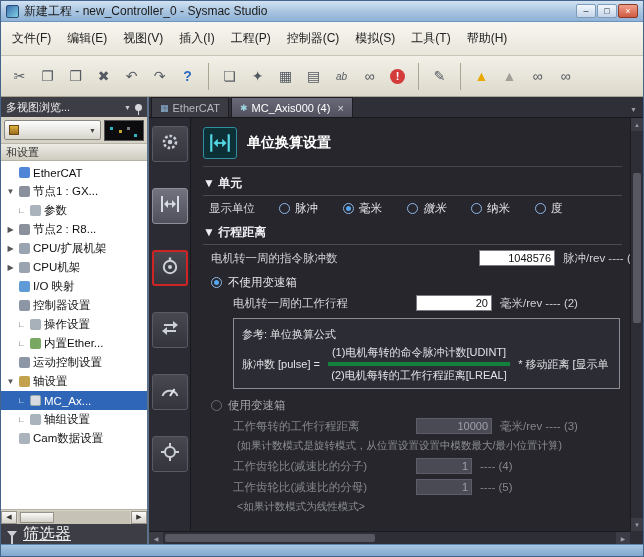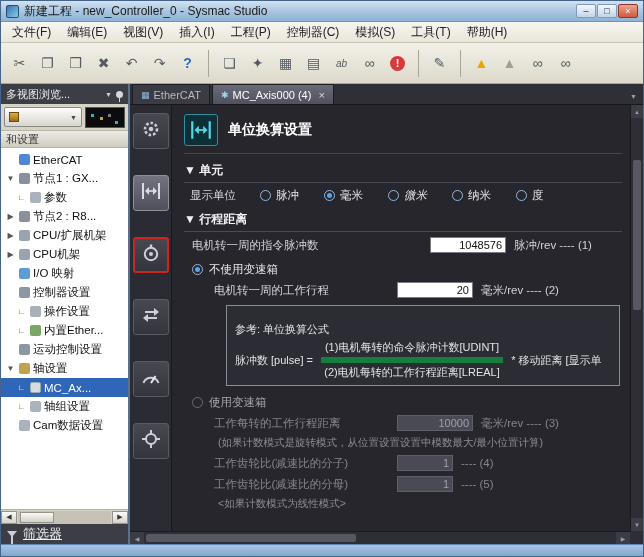--- a/index.html
+++ b/index.html
@@ -10,39 +10,39 @@
   .titlebar{height:21px;display:flex;align-items:center;padding:0 5px;gap:5px;
             background:linear-gradient(#d2e2f2,#a7c4e0 55%,#8fb2d6);border-bottom:1px solid #6d94bd;
             font-size:12px;color:#1a1a1a;}
   .app-icon{width:13px;height:13px;background:linear-gradient(135deg,#3d6fb2,#7fd0e0);border:1px solid #2a4c78;border-radius:2px;flex:none;}
   .title-text{white-space:nowrap;overflow:hidden;text-align:center;}
   .win-btns{margin-left:auto;display:flex;gap:1px;}
   .wbtn{width:20px;height:14px;font-size:9px;line-height:12px;text-align:center;color:#123;
         background:linear-gradient(#f3f7fb,#c3d5e8);border:1px solid #7e9cba;border-radius:2px;}
   .wbtn.close{background:linear-gradient(#f0a08c,#cf5b41);color:#fff;border-color:#8c3a2a;}
   
-  .menubar{height:21px;background:linear-gradient(#f7f5f0,#e9e6db);border-bottom:1px solid #c9c5b6;
+  .menubar{height:34px;background:linear-gradient(#f7f5f0,#e9e6db);border-bottom:1px solid #c9c5b6;
            display:flex;align-items:center;padding:0 3px;font-size:12px;color:#222;}
   .mitem{padding:2px 8px;}
   
   .toolbar{height:41px;background:linear-gradient(#f2f0e8,#ddd9cb);border-bottom:1px solid #a8a496;
            display:flex;align-items:center;padding:0 6px;gap:3px;}
   .ticon{width:25px;height:25px;display:flex;align-items:center;justify-content:center;
          font-size:14px;color:#555b63;border-radius:3px;}
   .ticon.blue{color:#2b6cc4;font-weight:bold;}
   .ticon.err span{width:15px;height:15px;border-radius:50%;background:#d43b3b;color:#fff;font-size:11px;
          font-weight:bold;display:flex;align-items:center;justify-content:center;}
   .ticon.warn{color:#e8a800;}
   .ticon.dim{color:#a0a098;}
   .ticon.ab{font-size:10px;font-style:italic;}
   .tsep{width:1px;height:27px;background:#aaa694;margin:0 5px;flex:none;}
   
   .workspace{flex:1;display:flex;overflow:hidden;background:#7e96ae;}
   
-  .explorer{width:129px;flex:none;display:flex;flex-direction:column;background:#fff;border-right:2px solid #5c708a;}
+  .explorer{width:148px;flex:none;display:flex;flex-direction:column;background:#fff;border-right:2px solid #5c708a;}
   .exp-header{height:20px;background:#3d3d46;color:#eee;font-size:11px;display:flex;align-items:center;
               padding:0 5px;gap:4px;}
   .exp-dd{margin-left:auto;font-size:7px;color:#ccc;}
   .pin{width:7px;height:7px;border-radius:50%;background:#d6d6dc;position:relative;flex:none;}
   .pin::after{content:"";position:absolute;left:3px;top:6px;width:1px;height:5px;background:#d6d6dc;}
   .controller-row{height:27px;background:#d6d2c6;display:flex;align-items:center;padding:2px 3px;gap:3px;border-bottom:1px solid #b8b4a8;}
   .ctrl-dd{flex:1;height:20px;background:linear-gradient(#fdfdfd,#d8d5cc);border:1px solid #8a8a84;
            display:flex;align-items:center;justify-content:space-between;padding:0 4px;border-radius:2px;}
   .ctrl-ico{width:10px;height:10px;background:linear-gradient(#e0b23c,#9a6c1e);border:1px solid #6a4a12;}
   .dd-arrow{font-size:7px;color:#444;}
@@ -68,21 +68,21 @@
   .tico.motion-icon{background:#8c96a4;}
   .tico.axis-settings-icon{background:#c2a24e;}
   .tico.mc-axis-icon{background:#d8dce2;border:1px solid #9aa;}
   .tico.axes-group-icon{background:#aab2bc;}
   .tico.cam-icon{background:#aab2bc;}
   .hrow{height:15px;background:#d6d2c6;display:flex;align-items:center;border-top:1px solid #b4b0a4;}
   .harrow{width:16px;height:13px;font-size:7px;display:flex;align-items:center;justify-content:center;
           background:linear-gradient(#fbfbfa,#d6d3ca);border:1px solid #97938a;color:#333;flex:none;}
   .htrack{flex:1;height:13px;background:#c6c2b6;position:relative;margin:0 1px;}
   .hthumb{position:absolute;left:2px;top:1px;width:34px;height:11px;background:linear-gradient(#fafaf8,#d2cfc6);border:1px solid #97938a;}
-  .filter-bar{height:20px;background:#3d3d46;color:#eee;font-size:13px;display:flex;align-items:center;gap:6px;padding:0 6px;text-decoration:underline;}
+  .filter-bar{height:20px;background:#3d3d46;color:#eee;font-size:16px;display:flex;align-items:center;gap:6px;padding:0 6px;text-decoration:underline;}
   .funnel{width:0;height:0;border-left:5px solid transparent;border-right:5px solid transparent;
           border-top:6px solid #cfcfd6;position:relative;display:inline-block;flex:none;}
   .funnel::after{content:"";position:absolute;left:-1px;top:-1px;width:2px;height:8px;background:#cfcfd6;}
   
   .main{flex:1;display:flex;flex-direction:column;background:#26262c;overflow:hidden;}
   .tabbar{height:21px;background:#2f2f38;display:flex;align-items:flex-end;padding-left:2px;border-bottom:1px solid #17171c;}
   .tab{height:20px;display:flex;align-items:center;gap:4px;padding:0 8px;font-size:11px;
        background:#3b3b44;color:#b8b8c0;border:1px solid #1c1c22;border-bottom:none;margin-right:2px;white-space:nowrap;}
   .tab.active{background:linear-gradient(#6a6a78,#50505e);color:#fff;}
   .tab-ico{font-size:9px;color:#8fb8d8;}
@@ -104,37 +104,37 @@
   .sec-title{color:#f0f0f4;font-weight:bold;font-size:12px;border-bottom:1px solid #4a4a54;
              padding-bottom:3px;margin:8px 0 5px;}
   .unit-row{display:flex;align-items:center;margin:4px 0 2px 6px;}
   .unit-row .plab{width:70px;flex:none;}
   .ropt{display:inline-flex;align-items:center;gap:5px;margin-right:25px;}
   .radio{width:11px;height:11px;border-radius:50%;border:1px solid #8fb8e8;background:#26262c;
          display:inline-block;position:relative;flex:none;}
   .radio.sel::after{content:"";position:absolute;left:2px;top:2px;right:2px;bottom:2px;border-radius:50%;background:#55a6f0;}
   .radio.dis{border-color:#6c6c76;}
   .prow{display:flex;align-items:center;margin:5px 0 5px 8px;white-space:nowrap;}
-  .prow .plab{width:238px;flex:none;}
+  .prow .plab{width:268px;flex:none;}
   .prow.ind{margin-left:30px;}
   .prow.ind .plab{width:183px;}
   .inp{height:16px;width:76px;background:#fff;border:1px solid #7a7a84;color:#111;font-size:11px;
        text-align:right;padding:0 3px;flex:none;}
   .inp.sm{width:56px;}
   .inp.dis{background:#4a4a54;color:#9fa0aa;border-color:#5e5e68;padding-left:7px;}
   .psuf{margin-left:8px;}
   .dis-row .plab,.dis-row .psuf{color:#85858d;}
   .rline{display:flex;align-items:center;gap:6px;margin:9px 0 2px 8px;}
   .rlab{color:#e8e8ec;}
   .rlab.dim{color:#a9a9b0;}
-  .formula-box{margin:7px 2px 7px 42px;border:1px solid #8b8b95;background:#2c2c34;
-               padding:16px 8px 5px;font-size:11px;color:#e2e2e8;overflow:hidden;white-space:nowrap;}
+  .formula-box{margin:7px 2px 7px 30px;border:1px solid #8b8b95;background:#2c2c34;
+               padding:8px 8px 5px;font-size:11px;color:#e2e2e8;overflow:hidden;white-space:nowrap;}
   .f-line{display:flex;align-items:center;gap:8px;margin-top:3px;}
   .frac{display:inline-flex;flex-direction:column;align-items:center;flex:none;}
-  .frac .num{border-bottom:6px solid #15803d;padding:0 4px 2px;}
+  .frac .num{border-bottom:4px solid #15803d;padding:0 4px 2px;}
   .frac .den{padding-top:2px;}
   .fnote{color:#8c8c94;font-size:10.5px;margin:1px 0 2px 34px;white-space:nowrap;overflow:hidden;}
   
   .vscroll{width:13px;flex:none;background:#2e2e36;border-left:1px solid #1a1a20;display:flex;
            flex-direction:column;}
   .vs-btn{height:13px;width:100%;display:flex;align-items:center;justify-content:center;
           background:#3c3c46;color:#9a9aa4;font-size:6px;flex:none;}
   .vs-track{flex:1;position:relative;}
   .vs-thumb{position:absolute;left:2px;right:2px;top:42px;height:150px;background:#585862;border-radius:2px;}
   .bottom-row{height:13px;display:flex;flex:none;}

